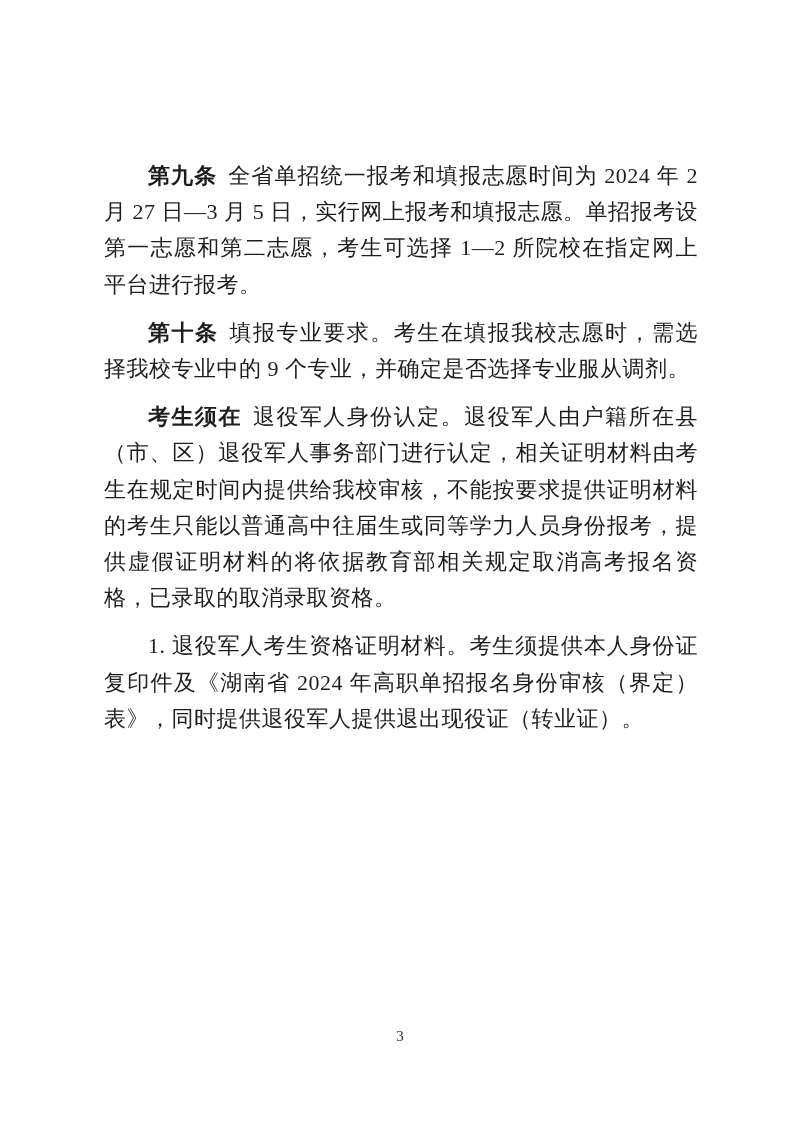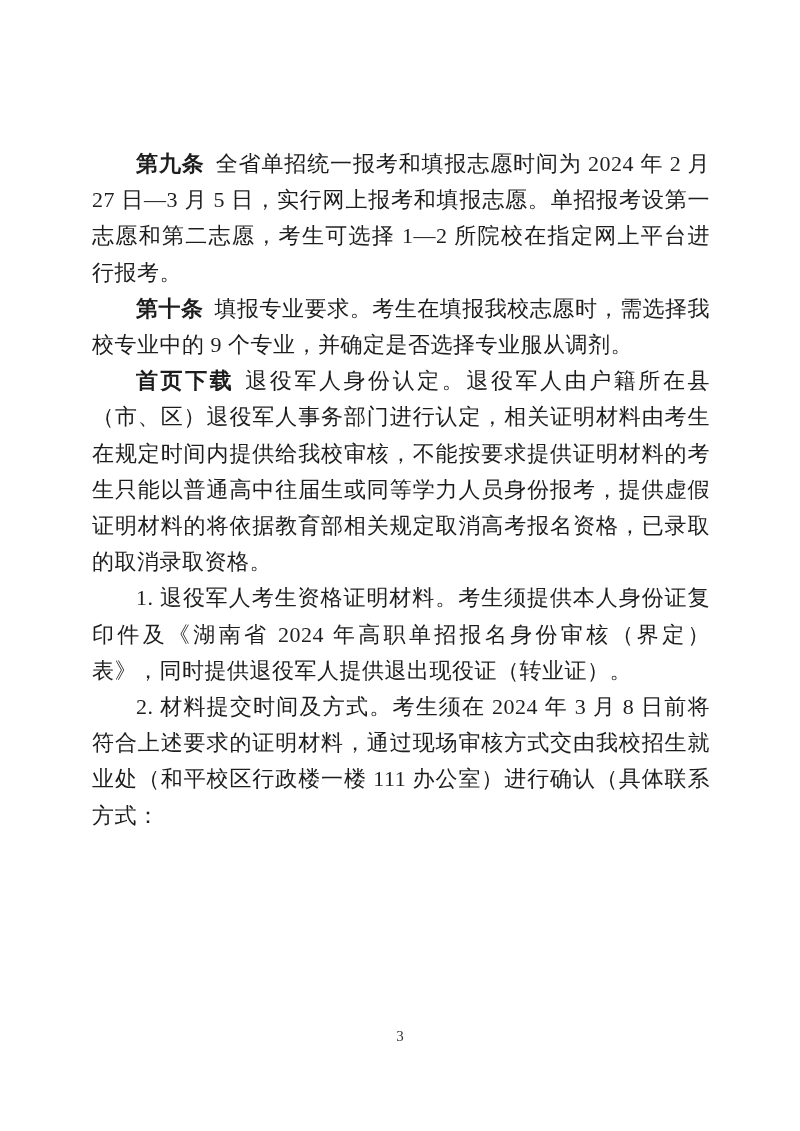--- a/index.html
+++ b/index.html
@@ -16,21 +16,21 @@
     font-family: "Liberation Serif", "DejaVu Serif", serif;
     color: #1d1d1d;
   }
   .content {
     position: absolute;
     top: 146px;
     left: 92px;
     width: 618px;
   }
   .para {
-    margin: 0;
+    margin: 12px;
     font-size: 22px;
     line-height: 36.2px;
     text-align: justify;
     text-indent: 44px;
     letter-spacing: 0.5px;
     color: #1d1d1d;
   }
   .lead {
     font-weight: 700;
     margin-right: 0.5em;
@@ -49,22 +49,21 @@
 <body>
 
 <div class="page">
   <div class="content">
 
     <p class="para"><span class="lead">第九条</span><span>全省单招统一报考和填报志愿时间为 2024 年 2 月 27 日—3 月 5 日，实行网上报考和填报志愿。单招报考设第一志愿和第二志愿，考生可选择 1—2 所院校在指定网上平台进行报考。</span></p>
 
 
     <p class="para"><span class="lead">第十条</span><span>填报专业要求。考生在填报我校志愿时，需选择我校专业中的 9 个专业，并确定是否选择专业服从调剂。</span></p>
 
-    <p class="para"><span class="lead">首页下载</span><span>退役军人身份认定。退役军人由户籍所在县（市、区）退役军人事务部门进行认定，相关证明材料由考生在规定时间内提供给我校审核，不能按要求提供证明材料的考生只能以普通高中往届生或同等学力人员身份报考，提供虚假证明材料的将依据教育部相关规定取消高考报名资格，已录取的取消录取资格。</span></p>
+    <p class="para"><span class="lead">考生须在</span><span>退役军人身份认定。退役军人由户籍所在县（市、区）退役军人事务部门进行认定，相关证明材料由考生在规定时间内提供给我校审核，不能按要求提供证明材料的考生只能以普通高中往届生或同等学力人员身份报考，提供虚假证明材料的将依据教育部相关规定取消高考报名资格，已录取的取消录取资格。</span></p>
 
     <p class="para"><span>1. 退役军人考生资格证明材料。考生须提供本人身份证复印件及《湖南省 2024 年高职单招报名身份审核（界定）表》，同时提供退役军人提供退出现役证（转业证）。</span></p>
 
-    <p class="para"><span>2. 材料提交时间及方式。考生须在 2024 年 3 月 8 日前将符合上述要求的证明材料，通过现场审核方式交由我校招生就业处（和平校区行政楼一楼 111 办公室）进行确认（具体联系方式：</span></p>
 
   </div>
 
   <div class="page-footer">3</div>
 </div>
 
 </body></html>

